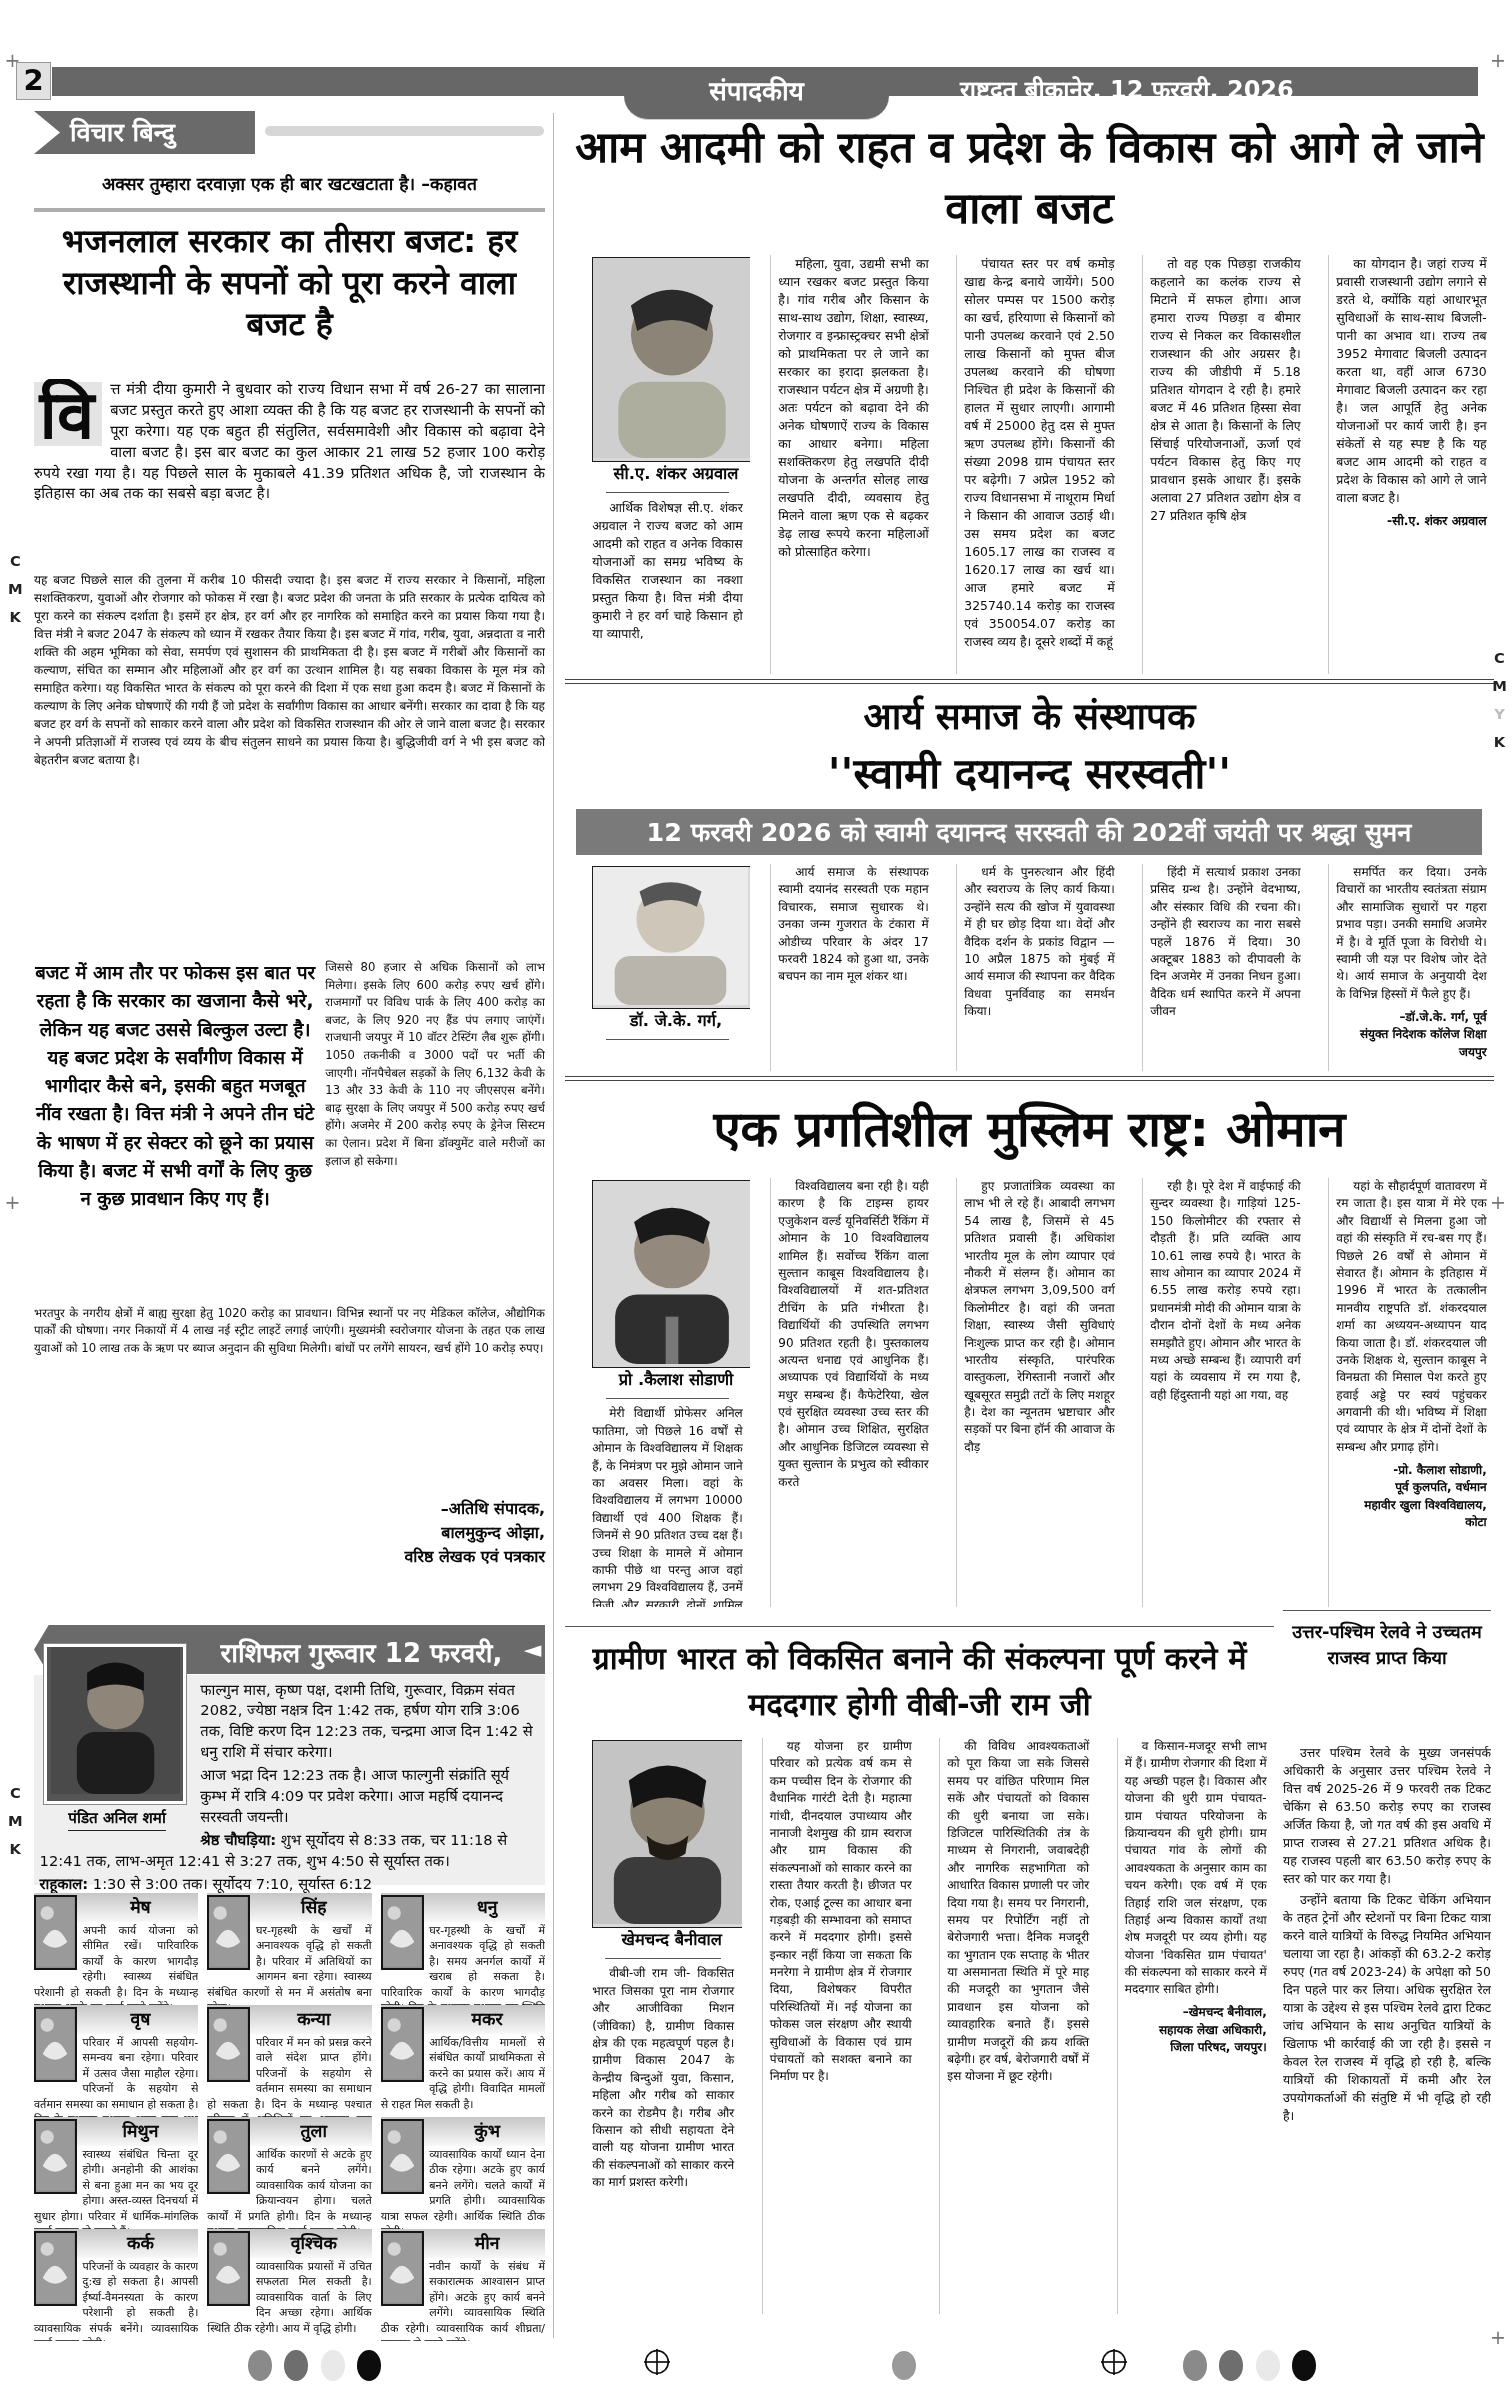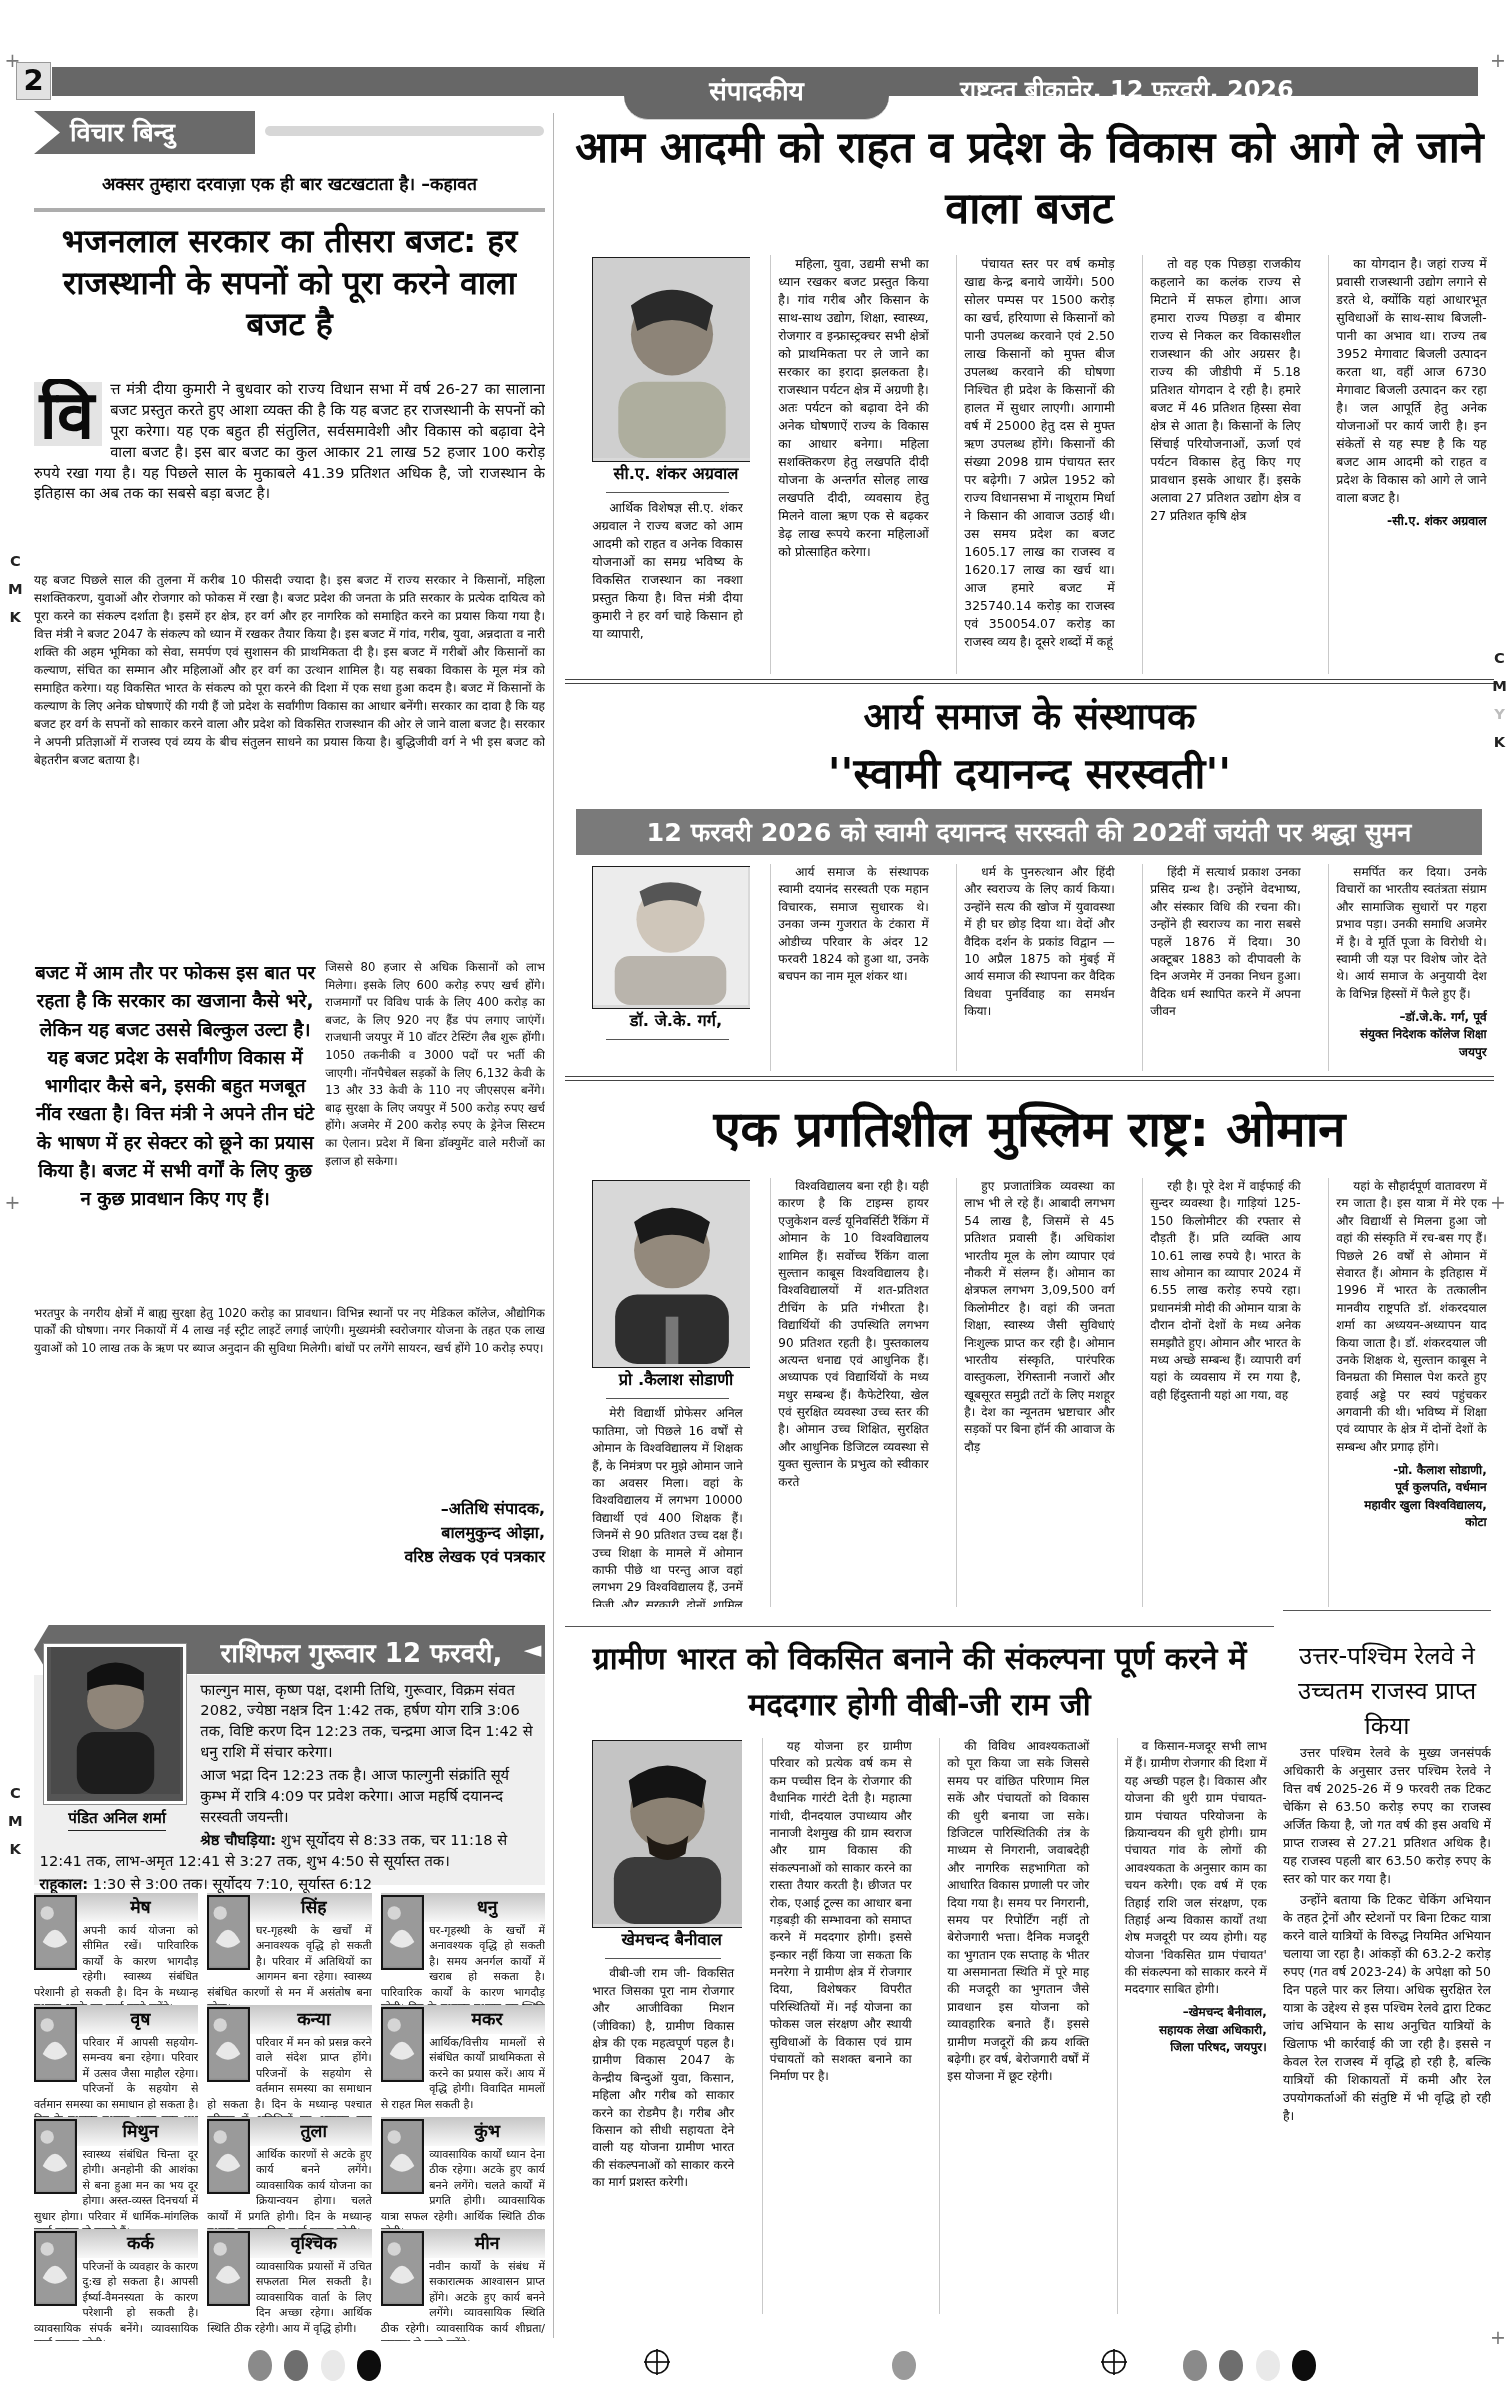--- a/index.html
+++ b/index.html
@@ -74,21 +74,21 @@
   .b-body>div{font-size:12px;}
   .ruleB{left:565px;top:1076px;width:929px;}
   .c-head{left:565px;top:1094px;width:929px;font-size:49px;font-weight:bold;text-align:center;}
   .c-body{left:565px;top:1178px;width:929px;height:429px;}
   .c-body>div{font-size:12px;}
   .ruleD{left:565px;top:1626px;width:709px;border-top:1.1px solid #555;}
   .d-head{left:565px;top:1636px;width:709px;font-size:30.5px;font-weight:bold;text-align:center;line-height:1.5;}
   .d-body{left:565px;top:1738px;width:709px;height:576px;}
   .d-body>div{font-size:12px;}
   .ruleE{left:1283px;top:1610px;width:208px;border-top:1.1px solid #555;}
-  .e-head{left:1283px;top:1619px;width:208px;font-size:24px;font-weight:normal;text-align:center;line-height:1.45;margin-top:20px;}
+  .e-head{left:1283px;top:1619px;width:208px;font-size:18px;font-weight:bold;text-align:center;line-height:1.45;}
   .e-body{left:1283px;top:1744px;width:208px;height:596px;font-size:12.4px;line-height:1.45;text-align:justify;overflow:hidden;}
   .e-body p{margin:0 0 3.4px 0;text-indent:17px;}
 
   
   .plus{position:absolute;font-size:19px;color:#777;font-weight:normal;}
   .cmyk{position:absolute;font-size:14.7px;font-weight:bold;color:#222;line-height:1.9;text-align:center;width:17px;}
   .cmyk .y{color:#bdbdbd;}
   .regdots{position:absolute;display:flex;gap:12.4px;}
   .regdots span{width:24px;height:30.5px;border-radius:50%;display:block;}
   .crosshair{position:absolute;width:26px;height:26px;}
@@ -306,21 +306,21 @@
             <rect width="100" height="90" fill="#ececec"></rect>
             <circle cx="50" cy="34" r="22" fill="#cfc6ba"></circle>
             <rect x="14" y="58" width="72" height="32" rx="10" fill="#b9b4ac"></rect>
             <path d="M30 16 q20 -12 40 0 l-3 10 q-17 -9 -34 0 z" fill="#555"></path>
           </svg>
       </div>
       <p class="pcaption">डॉ. जे.के. गर्ग,</p>
       <hr class="prule">
     </div>
     <div>
-        <p>आर्य समाज के संस्थापक स्वामी दयानंद सरस्वती एक महान विचारक, समाज सुधारक थे। उनका जन्म गुजरात के टंकारा में ओडीच्य परिवार के अंदर 12 फरवरी 1824 को हुआ था, उनके बचपन का नाम मूल शंकर था।</p>
+        <p>आर्य समाज के संस्थापक स्वामी दयानंद सरस्वती एक महान विचारक, समाज सुधारक थे। उनका जन्म गुजरात के टंकारा में ओडीच्य परिवार के अंदर 17 फरवरी 1824 को हुआ था, उनके बचपन का नाम मूल शंकर था।</p>
       </div>
     <div>
         <p>धर्म के पुनरुत्थान और हिंदी और स्वराज्य के लिए कार्य किया। उन्होंने सत्य की खोज में युवावस्था में ही घर छोड़ दिया था। वेदों और वैदिक दर्शन के प्रकांड विद्वान — 10 अप्रैल 1875 को मुंबई में आर्य समाज की स्थापना कर वैदिक विधवा पुनर्विवाह का समर्थन किया।</p>
       </div>
     <div>
         <p>हिंदी में सत्यार्थ प्रकाश उनका प्रसिद ग्रन्थ है। उन्होंने वेदभाष्य, और संस्कार विधि की रचना की। उन्होंने ही स्वराज्य का नारा सबसे पहलें 1876 में दिया। 30 अक्टूबर 1883 को दीपावली के दिन अजमेर में उनका निधन हुआ। वैदिक धर्म स्थापित करने में अपना जीवन</p>
       </div>
     <div>
       <p>समर्पित कर दिया। उनके विचारों का भारतीय स्वतंत्रता संग्राम और सामाजिक सुधारों पर गहरा प्रभाव पड़ा। उनकी समाधि अजमेर में है। वे मूर्ति पूजा के विरोधी थे। स्वामी जी यज्ञ पर विशेष जोर देते थे। आर्य समाज के अनुयायी देश के विभिन्न हिस्सों में फैले हुए हैं।</p>
       <p class="byl"></p>

